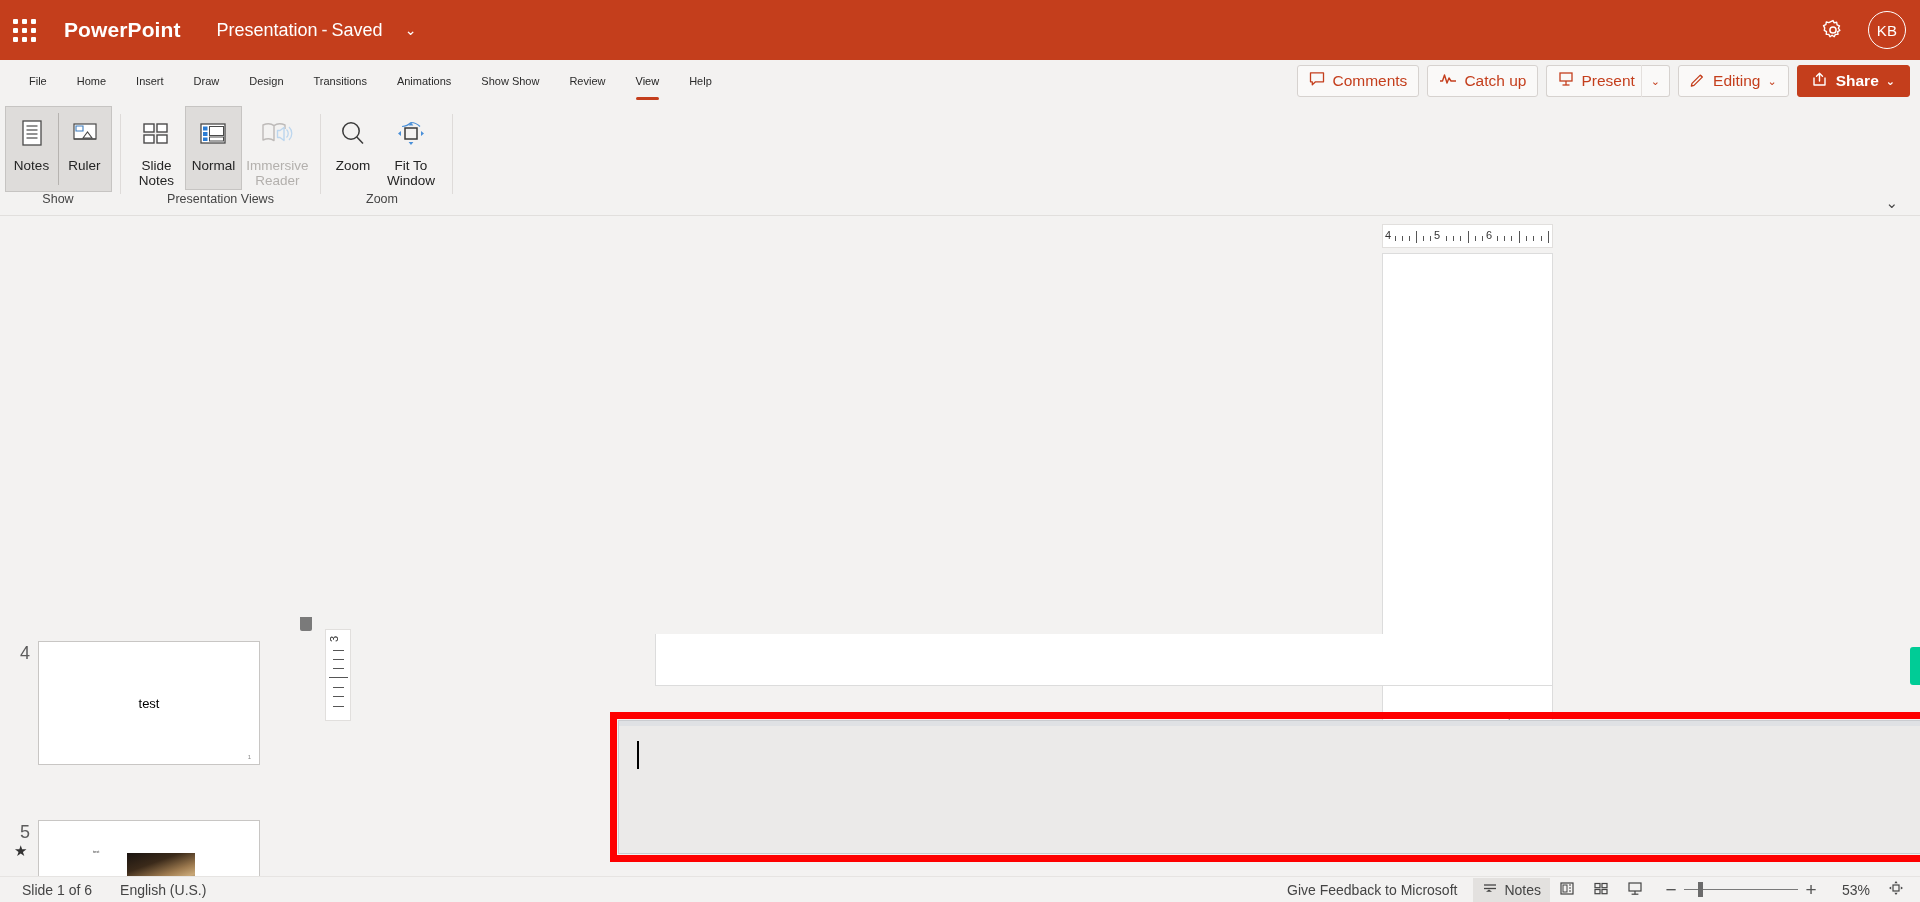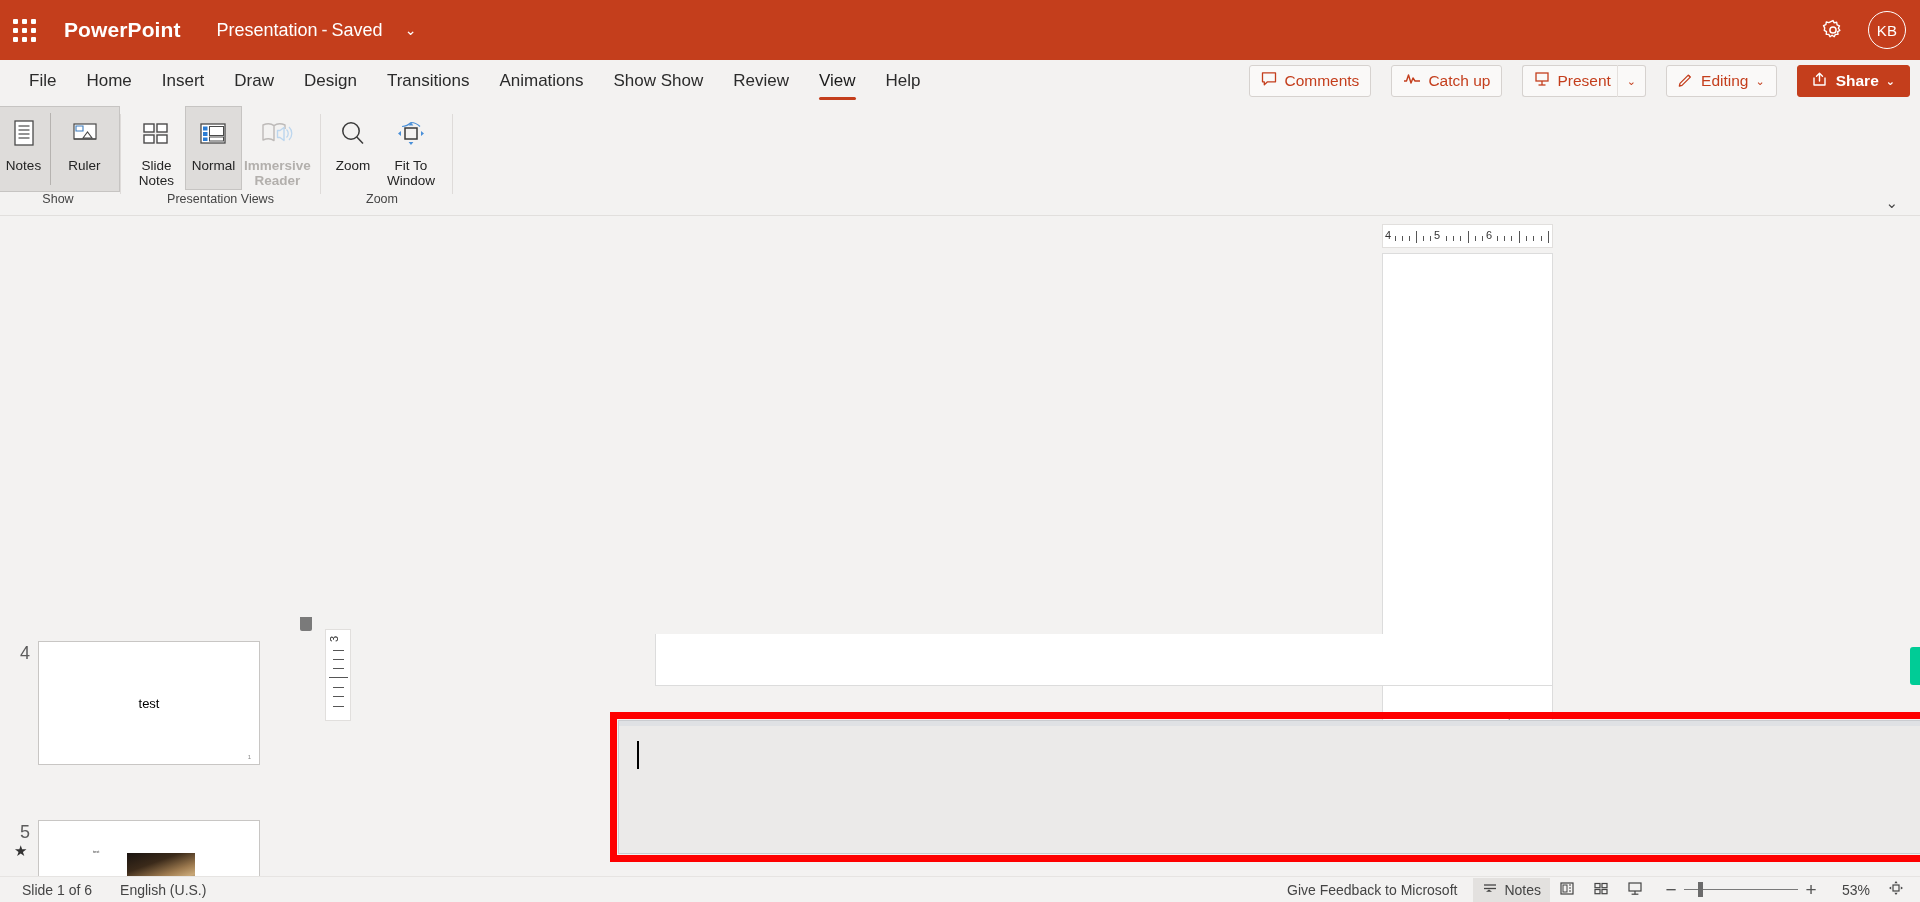--- a/index.html
+++ b/index.html
@@ -51,31 +51,31 @@
     cursor: pointer; letter-spacing: .3px;
   }
 
   
   .tabstrip {
     position: absolute; left: 0; top: 60px; width: 1920px; height: 42px;
     background: #f3f2f1; display: flex; align-items: stretch;
   }
   .tab {
     position: relative; padding: 8px 15px; display: flex; align-items: center;
-    font-size: 17px; color: #2b2b2b; cursor: pointer; white-space: nowrap;
+    font-size: 11px; color: #2b2b2b; cursor: pointer; white-space: nowrap;
   }
   .tab:first-child { margin-left: 14px; }
   .tab.active { color: #1a1a1a; }
   .tab.active::after {
     content: ""; position: absolute; left: 15px; right: 15px; bottom: 2px;
     height: 3px; background: #c43e1c; border-radius: 2px;
   }
   .tabs-right {
     position: absolute; right: 10px; top: 60px; height: 42px;
-    display: flex; align-items: center; gap: 20px;
+    display: flex; align-items: center; gap: 8px;
   }
   .rbtn {
     height: 32px; display: flex; align-items: center; gap: 7px;
     padding: 0 11px; border: 1px solid #d6d2cf; background: #faf9f8;
     border-radius: 3px; font-size: 15.5px; color: #c43e1c; cursor: pointer; white-space: nowrap;
   }
   .rbtn.split { padding-right: 6px; border-right: none; border-radius: 3px 0 0 3px; }
   .rbtn.splitend {
     padding: 0 9px; border-radius: 0 3px 3px 0; border-left: 1px solid #e4e0dd;
   }
@@ -98,21 +98,21 @@
   .grpdiv { position: absolute; top: 12px; width: 1px; height: 80px; background: #dedbd9; }
 
   .bigbtn {
     width: 64px; min-height: 84px; display: flex; flex-direction: column; align-items: center;
     padding-top: 6px; cursor: pointer; border: 1px solid transparent; font-size: 13.5px;
     color: #242424; line-height: 1.12; text-align: center;
   }
   .bigbtn .ic { height: 42px; display: flex; align-items: center; justify-content: center; }
   .bigbtn .lbl { margin-top: 3px; }
   .bigbtn.sel { background: #dedcda; border-color: #c6c4c2; }
-  .bigbtn.disabled { color: #b3b0ad; cursor: default; font-weight: bold; }
+  .bigbtn.disabled { color: #b3b0ad; cursor: default; }
   .bigbtn.wide { width: 80px; }
 
   .showgrp-box { display: flex; border: 1px solid #c6c4c2; background: #dedcda; }
   .showgrp-box .bigbtn { border: none; }
   .showgrp-box .vdiv { width: 1px; background: #b6b3b0; margin: 6px 0; }
 
   .ribbon-collapse {
     position: absolute; right: 22px; top: 196px; font-size: 15px; color: #444;
     cursor: pointer; font-family: "DejaVu Sans", sans-serif; line-height: 1;
   }
@@ -352,21 +352,21 @@
                   <rect x="5" y="2" width="18" height="24" fill="#fff" stroke="#4a4a4a" stroke-width="1.3"></rect>
                   <line x1="8.5" y1="7" x2="19.5" y2="7" stroke="#4a4a4a" stroke-width="1.2"></line>
                   <line x1="8.5" y1="11" x2="19.5" y2="11" stroke="#4a4a4a" stroke-width="1.2"></line>
                   <line x1="8.5" y1="15" x2="19.5" y2="15" stroke="#4a4a4a" stroke-width="1.2"></line>
                   <line x1="8.5" y1="19" x2="19.5" y2="19" stroke="#4a4a4a" stroke-width="1.2"></line>
                 </svg>
             </span>
             <span class="lbl">Notes</span>
           </div>
           <div class="vdiv"></div>
-          <div class="bigbtn sel" style="width:68px;">
+          <div class="bigbtn sel" style="width:52px;">
             <span class="ic">
               <svg width="30" height="30" viewBox="0 0 30 30">
                   <rect x="4" y="5" width="22" height="15" fill="#fff" stroke="#4a4a4a" stroke-width="1.2"></rect>
                   <path d="M6 7h7v5H6z" fill="none" stroke="#3d7dbf" stroke-width="1.1"></path>
                   <path d="M13 19l4.5-6 4.5 6z" fill="#fff" stroke="#4a4a4a" stroke-width="1.1"></path>
                   <line x1="4" y1="20" x2="26" y2="20" stroke="#4a4a4a" stroke-width="1.2"></line>
                 </svg>
             </span>
             <span class="lbl">Ruler</span>
           </div>

